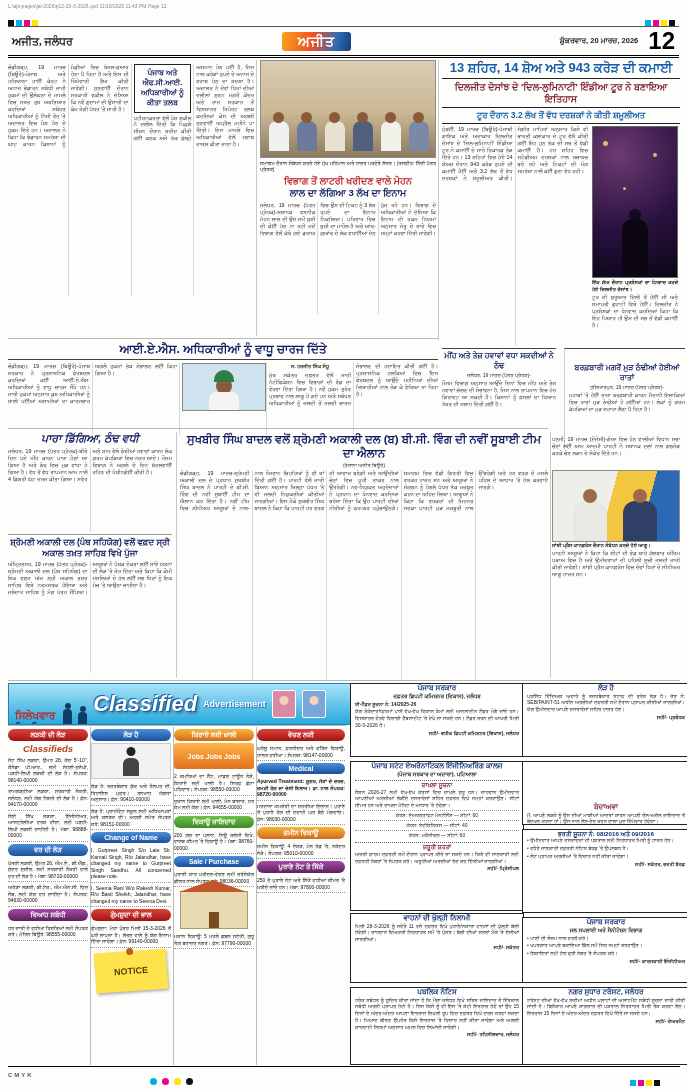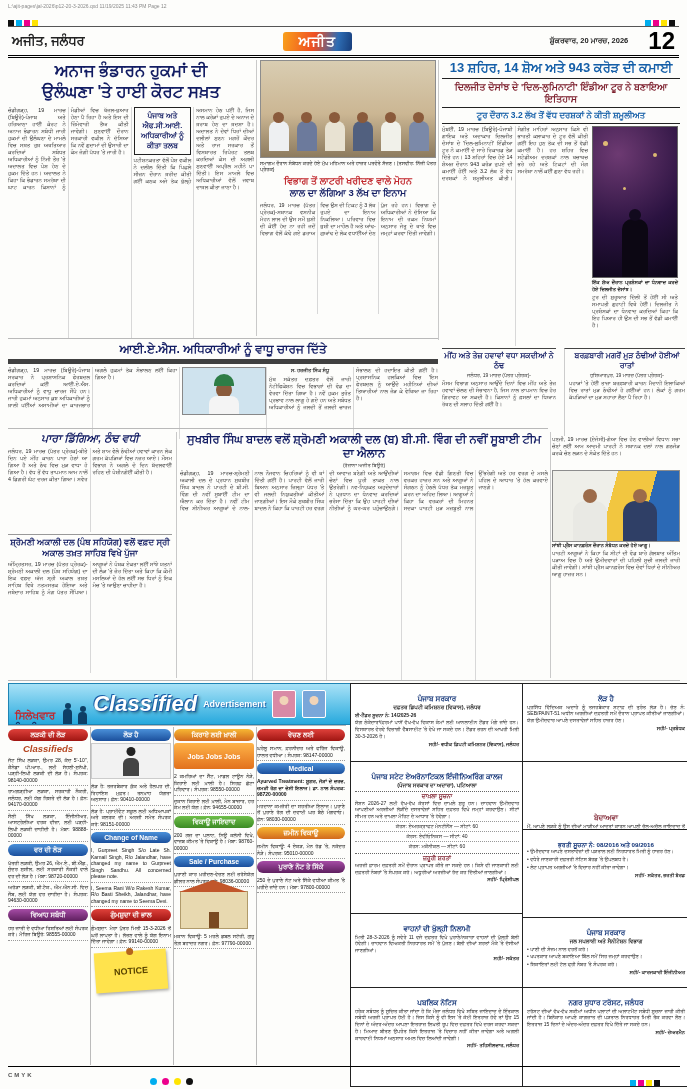--- a/index.html
+++ b/index.html
@@ -5,21 +5,21 @@
   html,body{margin:0;padding:0;background:#8a8a8a;}
   .page{position:relative;width:687px;height:1089px;margin:0 auto;background:#fdfdfb;
         font-family:"Liberation Sans","DejaVu Sans",sans-serif;overflow:hidden;color:#1c1c1c;}
   .abs{position:absolute;}
   .tc{text-align:center;}
   .b{font-weight:bold;}
   .pre{white-space:pre-line;}
   
   .hdr{display:flex;align-items:center;justify-content:space-between;
        border-top:1px solid #555;border-bottom:3px double #000;padding:2px 4px;}
-  .edition{font-size:13px;font-weight:bold;color:#222;}
+  .edition{font-size:11px;font-weight:bold;color:#222;font-family:Liberation Serif, serif;}
   .mast{background:linear-gradient(100deg,#f9a11b,#ef4e23 45%,#2e6db4 78%,#173d7a);
         color:#fff;font-weight:bold;font-size:14px;padding:1px 16px;border-radius:3px;letter-spacing:1px;}
   .hdate{font-size:7.5px;font-weight:bold;color:#222;}
   .pageno{font-size:24px;font-weight:bold;color:#000;line-height:1;}
   
   .bt{font-size:5.3px;line-height:1.32;text-align:justify;color:#222;overflow:hidden;
       column-gap:5px;column-rule:1px solid #d8d8d8;}
   .c2{column-count:2}.c3{column-count:3}.c4{column-count:4}.c5{column-count:5}
   .h-xl{font-size:16.5px;font-weight:bold;color:#121c63;text-align:center;line-height:1.3;}
   .h-l{font-size:13px;font-weight:bold;color:#155fa8;text-align:center;line-height:1.25;}
@@ -81,21 +81,21 @@
   .forsale{height:34px;margin:2px 0;border:2px solid #c1272d;color:#c1272d;font-weight:bold;font-size:9px;
            display:flex;align-items:center;justify-content:center;text-align:center;line-height:1.1;background:#fff;}
   .sticky{position:relative;height:40px;margin:3px 4px;background:#ffe34d;transform:rotate(-4deg);
           box-shadow:1px 2px 3px rgba(0,0,0,.3);display:flex;align-items:center;justify-content:center;
           font-weight:bold;font-size:9px;color:#5a4500;}
   .sticky:before{content:"";position:absolute;top:-3px;left:50%;transform:translateX(-50%);width:7px;height:7px;border-radius:50%;background:#b5651d;}
   .house{position:relative;height:36px;margin:4px 6px 2px;background:#e8d9b0;border:1px solid #b09a6a;}
   .house:before{content:"";position:absolute;top:-12px;left:-2px;border-left:34px solid transparent;border-right:34px solid transparent;border-bottom:12px solid #c1562b;}
   .house:after{content:"";position:absolute;bottom:0;left:50%;transform:translateX(-50%);width:10px;height:16px;background:#7a4a21;}
   
-  .nbox{position:absolute;border:1.2px solid #222;background:#fff;padding:11px 4px;overflow:hidden;}
+  .nbox{position:absolute;border:1.2px solid #222;background:#fff;padding:0 4px;overflow:hidden;}
   .nt{font-weight:bold;text-align:center;font-size:7.2px;color:#0b2e73;line-height:1.2;}
   .ns{font-weight:bold;text-align:center;font-size:5.5px;color:#222;margin-bottom:1px;}
   .nl{font-size:5px;line-height:1.35;text-align:justify;margin-bottom:1px;}
   .nsec{font-weight:bold;text-align:center;font-size:6px;color:#7c1e2c;border-top:1px dotted #666;margin-top:2px;padding-top:1px;}
   .nrow{font-size:5px;text-align:center;border-top:1px dotted #999;padding:1px 0;}
   .sig{font-size:5px;font-weight:bold;text-align:right;margin-top:1px;}
   
   .sq{display:inline-block;width:6px;height:6px;margin-right:2px;}
   .dot{display:inline-block;width:7px;height:7px;border-radius:50%;margin-right:5px;}
   .prepress{font-size:5px;color:#8a8a8a;}
@@ -110,29 +110,27 @@
   <div class="abs" style="left:8px;top:12px;">
     <span class="sq" style="background:#111"></span><span class="sq" style="background:#00aeef"></span><span class="sq" style="background:#ec008c"></span><span class="sq" style="background:#ffe400"></span>
   </div>
   <div class="abs" style="left:645px;top:12px;">
     <span class="sq" style="background:#00aeef"></span><span class="sq" style="background:#ec008c"></span><span class="sq" style="background:#ffe400"></span><span class="sq" style="background:#111"></span>
   </div>
 
   <div class="abs hdr" style="left:8px;top:26px;width:663px;">
     <span class="edition">ਅਜੀਤ, ਜਲੰਧਰ</span>
     <span class="mast">ਅਜੀਤ</span>
-    <span style="display:flex;align-items:center;gap:20px;">
+    <span style="display:flex;align-items:center;gap:10px;">
       <span class="hdate">ਸ਼ੁੱਕਰਵਾਰ, 20 ਮਾਰਚ, 2026</span>
       <span class="pageno">12</span>
     </span>
   </div>
 
   <section class="abs" style="left:8px;top:60px;width:246px;">
-    <div class="h-xl pre">ਅਨਾਜ ਭੰਡਾਰਨ ਹੁਕਮਾਂ ਦੀ
-ਉਲੰਘਣਾ 'ਤੇ ਹਾਈ ਕੋਰਟ ਸਖ਼ਤ</div>
     <div class="bt c4" style="height:232px;margin-top:4px;">
       <span>ਚੰਡੀਗੜ੍ਹ, 19 ਮਾਰਚ (ਬਿਊਰੋ)-ਪੰਜਾਬ ਅਤੇ ਹਰਿਆਣਾ ਹਾਈ ਕੋਰਟ ਨੇ ਅਨਾਜ ਭੰਡਾਰਨ ਸਬੰਧੀ ਜਾਰੀ ਹੁਕਮਾਂ ਦੀ ਉਲੰਘਣਾ ਦੇ ਮਾਮਲੇ ਵਿਚ ਸਖ਼ਤ ਰੁਖ਼ ਅਖਤਿਆਰ ਕਰਦਿਆਂ ਸਬੰਧਤ ਅਧਿਕਾਰੀਆਂ ਨੂੰ ਨਿੱਜੀ ਤੌਰ 'ਤੇ ਅਦਾਲਤ ਵਿਚ ਪੇਸ਼ ਹੋਣ ਦੇ ਹੁਕਮ ਦਿੱਤੇ ਹਨ। ਅਦਾਲਤ ਨੇ ਕਿਹਾ ਕਿ ਭੰਡਾਰਨ ਸਮਰੱਥਾ ਦੀ ਘਾਟ ਕਾਰਨ ਕਿਸਾਨਾਂ ਨੂੰ ਮੰਡੀਆਂ ਵਿਚ ਖੱਜਲ-ਖੁਆਰ ਹੋਣਾ ਪੈ ਰਿਹਾ ਹੈ ਅਤੇ ਇਸ ਦੀ ਜ਼ਿੰਮੇਵਾਰੀ ਤੈਅ ਕੀਤੀ ਜਾਵੇਗੀ। ਸੁਣਵਾਈ ਦੌਰਾਨ ਸਰਕਾਰੀ ਵਕੀਲ ਨੇ ਦੱਸਿਆ ਕਿ ਨਵੇਂ ਗੁਦਾਮਾਂ ਦੀ ਉਸਾਰੀ ਦਾ ਕੰਮ ਜੰਗੀ ਪੱਧਰ 'ਤੇ ਜਾਰੀ ਹੈ।</span>
       <span class="inset pre" style="display:block;">ਪੰਜਾਬ ਅਤੇ
 ਐਫ.ਸੀ.ਆਈ.
 ਅਧਿਕਾਰੀਆਂ ਨੂੰ
 ਕੀਤਾ ਤਲਬ</span>
       <span>ਪਟੀਸ਼ਨਕਰਤਾ ਵੱਲੋਂ ਪੇਸ਼ ਵਕੀਲ ਨੇ ਦਲੀਲ ਦਿੱਤੀ ਕਿ ਪਿਛਲੇ ਸੀਜ਼ਨ ਦੌਰਾਨ ਖ਼ਰੀਦ ਕੀਤੀ ਗਈ ਕਣਕ ਅਜੇ ਤੱਕ ਖੁੱਲ੍ਹੇ ਅਸਮਾਨ ਹੇਠ ਪਈ ਹੈ, ਜਿਸ ਨਾਲ ਕਰੋੜਾਂ ਰੁਪਏ ਦੇ ਅਨਾਜ ਦੇ ਖ਼ਰਾਬ ਹੋਣ ਦਾ ਖ਼ਦਸ਼ਾ ਹੈ। ਅਦਾਲਤ ਨੇ ਦੋਵਾਂ ਧਿਰਾਂ ਦੀਆਂ ਦਲੀਲਾਂ ਸੁਣਨ ਮਗਰੋਂ ਕੇਂਦਰ ਅਤੇ ਰਾਜ ਸਰਕਾਰ ਤੋਂ ਵਿਸਥਾਰਤ ਰਿਪੋਰਟ ਤਲਬ ਕਰਦਿਆਂ ਕੇਸ ਦੀ ਅਗਲੀ ਸੁਣਵਾਈ ਅਪ੍ਰੈਲ ਮਹੀਨੇ ਪਾ ਦਿੱਤੀ। ਇਸ ਮਾਮਲੇ ਵਿਚ ਅਧਿਕਾਰੀਆਂ ਵੱਲੋਂ ਜਵਾਬ ਦਾਖ਼ਲ ਕੀਤਾ ਜਾਣਾ ਹੈ।</span>
     </div>
   </section>
 
@@ -171,39 +169,39 @@
         <div class="bt" style="height:50px;margin-top:2px;">ਟੂਰ ਦੀ ਸ਼ੁਰੂਆਤ ਦਿੱਲੀ ਤੋਂ ਹੋਈ ਸੀ ਅਤੇ ਸਮਾਪਤੀ ਗੁਹਾਟੀ ਵਿਖੇ ਹੋਈ। ਦਿਲਜੀਤ ਨੇ ਪ੍ਰਸ਼ੰਸਕਾਂ ਦਾ ਧੰਨਵਾਦ ਕਰਦਿਆਂ ਕਿਹਾ ਕਿ ਇਹ ਪਿਆਰ ਹੀ ਉਸ ਦੀ ਸਭ ਤੋਂ ਵੱਡੀ ਕਮਾਈ ਹੈ।</div>
       </div>
     </div>
   </section>
 
   <div class="vr" style="left:256px;top:60px;height:276px;"></div>
   <div class="vr" style="left:438px;top:60px;height:280px;"></div>
   <div class="hrline" style="left:8px;top:338px;width:430px;"></div>
 
   <section class="abs" style="left:8px;top:342px;width:430px;">
-    <div class="h-m" style="border-bottom:5px solid #404040;padding-bottom:2px;text-align:center;">ਆਈ.ਏ.ਐਸ. ਅਧਿਕਾਰੀਆਂ ਨੂੰ ਵਾਧੂ ਚਾਰਜ ਦਿੱਤੇ</div>
+    <div class="h-m" style="border-bottom:1px solid #404040;padding-bottom:2px;text-align:center;">ਆਈ.ਏ.ਐਸ. ਅਧਿਕਾਰੀਆਂ ਨੂੰ ਵਾਧੂ ਚਾਰਜ ਦਿੱਤੇ</div>
     <div class="bt c5" style="height:72px;margin-top:3px;">
       <span>ਚੰਡੀਗੜ੍ਹ, 19 ਮਾਰਚ (ਬਿਊਰੋ)-ਪੰਜਾਬ ਸਰਕਾਰ ਨੇ ਪ੍ਰਸ਼ਾਸਨਿਕ ਫੇਰਬਦਲ ਕਰਦਿਆਂ ਕਈ ਆਈ.ਏ.ਐਸ. ਅਧਿਕਾਰੀਆਂ ਨੂੰ ਵਾਧੂ ਚਾਰਜ ਸੌਂਪੇ ਹਨ। ਜਾਰੀ ਹੁਕਮਾਂ ਅਨੁਸਾਰ ਕੁਝ ਅਧਿਕਾਰੀਆਂ ਨੂੰ ਖ਼ਾਲੀ ਪਈਆਂ ਅਸਾਮੀਆਂ ਦਾ ਕਾਰਜਭਾਰ ਅਗਲੇ ਹੁਕਮਾਂ ਤੱਕ ਸੰਭਾਲਣ ਲਈ ਕਿਹਾ ਗਿਆ ਹੈ।</span>
       <span class="portrait" style="display:block;">
           <i class="head"></i>
           <i class="turban"></i>
           <i class="body"></i>
         </span>
       <span class="pcap" style="display:block;">ਸ. ਹਰਜੀਤ ਸਿੰਘ ਸੰਧੂ</span>
       <span>ਮੁੱਖ ਸਕੱਤਰ ਦਫ਼ਤਰ ਵੱਲੋਂ ਜਾਰੀ ਨੋਟੀਫਿਕੇਸ਼ਨ ਵਿਚ ਵਿਭਾਗਾਂ ਦੀ ਵੰਡ ਦਾ ਵੇਰਵਾ ਦਿੱਤਾ ਗਿਆ ਹੈ। ਨਵੇਂ ਹੁਕਮ ਤੁਰੰਤ ਪ੍ਰਭਾਵ ਨਾਲ ਲਾਗੂ ਹੋ ਗਏ ਹਨ ਅਤੇ ਸਬੰਧਤ ਅਧਿਕਾਰੀਆਂ ਨੂੰ ਜਲਦੀ ਤੋਂ ਜਲਦੀ ਚਾਰਜ ਸੰਭਾਲਣ ਦੀ ਹਦਾਇਤ ਕੀਤੀ ਗਈ ਹੈ। ਪ੍ਰਸ਼ਾਸਨਿਕ ਹਲਕਿਆਂ ਵਿਚ 'ਇਸ ਫੇਰਬਦਲ ਨੂੰ ਆਉਂਦੇ ਮਹੀਨਿਆਂ ਦੀਆਂ ਤਿਆਰੀਆਂ ਨਾਲ ਜੋੜ ਕੇ ਵੇਖਿਆ ਜਾ ਰਿਹਾ ਹੈ।</span>
     </div>
   </section>
 
   <section class="abs" style="left:442px;top:348px;width:114px;border-top:1px solid #444;padding-top:2px;">
     <div class="tc b" style="font-size:7.8px;color:#121c63;">ਮੀਂਹ ਅਤੇ ਤੇਜ਼ ਹਵਾਵਾਂ ਵਧਾ ਸਕਦੀਆਂ ਨੇ ਠੰਢ</div>
     <div class="dl">ਜਲੰਧਰ, 19 ਮਾਰਚ (ਪੱਤਰ ਪ੍ਰੇਰਕ)-</div>
     <div class="bt" style="height:56px;">ਮੌਸਮ ਵਿਭਾਗ ਅਨੁਸਾਰ ਆਉਂਦੇ ਦਿਨਾਂ ਵਿਚ ਮੀਂਹ ਅਤੇ ਤੇਜ਼ ਹਵਾਵਾਂ ਚੱਲਣ ਦੀ ਸੰਭਾਵਨਾ ਹੈ, ਜਿਸ ਨਾਲ ਤਾਪਮਾਨ ਵਿਚ ਹੋਰ ਗਿਰਾਵਟ ਆ ਸਕਦੀ ਹੈ। ਕਿਸਾਨਾਂ ਨੂੰ ਫ਼ਸਲਾਂ ਦਾ ਧਿਆਨ ਰੱਖਣ ਦੀ ਸਲਾਹ ਦਿੱਤੀ ਗਈ ਹੈ।</div>
   </section>
-  <section class="abs" style="left:564px;top:348px;width:116px;border-top:1px solid #444;border-left:1px solid #ccc;padding:2px 0 0 4px;">
+  <section class="abs" style="left:564px;top:348px;width:116px;border-top:1px solid #444;border-left:1px solid #ccc;padding:14px 0 0 4px;">
     <div class="tc b" style="font-size:7.8px;color:#121c63;">ਬਰਫ਼ਬਾਰੀ ਮਗਰੋਂ ਮੁੜ ਠੰਢੀਆਂ ਹੋਈਆਂ ਰਾਤਾਂ</div>
     <div class="dl">ਹੁਸ਼ਿਆਰਪੁਰ, 19 ਮਾਰਚ (ਪੱਤਰ ਪ੍ਰੇਰਕ)-</div>
     <div class="bt" style="height:56px;">ਪਹਾੜਾਂ 'ਤੇ ਹੋਈ ਤਾਜ਼ਾ ਬਰਫ਼ਬਾਰੀ ਕਾਰਨ ਮੈਦਾਨੀ ਇਲਾਕਿਆਂ ਵਿਚ ਰਾਤਾਂ ਮੁੜ ਠੰਢੀਆਂ ਹੋ ਗਈਆਂ ਹਨ। ਲੋਕਾਂ ਨੂੰ ਗਰਮ ਕੱਪੜਿਆਂ ਦਾ ਮੁੜ ਸਹਾਰਾ ਲੈਣਾ ਪੈ ਰਿਹਾ ਹੈ।</div>
   </section>
 
   <div class="hrline" style="left:8px;top:428px;width:540px;"></div>
 
   <section class="abs" style="left:8px;top:432px;width:164px;">
     <div class="h-m" style="font-size:11px;font-style:italic;">ਪਾਰਾ ਡਿੱਗਿਆ, ਠੰਢ ਵਧੀ</div>
     <div class="bt c2" style="height:84px;margin-top:2px;">ਜਲੰਧਰ, 19 ਮਾਰਚ (ਪੱਤਰ ਪ੍ਰੇਰਕ)-ਬੀਤੇ ਦਿਨ ਪਏ ਮੀਂਹ ਕਾਰਨ ਪਾਰਾ ਹੇਠਾਂ ਆ ਗਿਆ ਹੈ ਅਤੇ ਠੰਢ ਵਿਚ ਮੁੜ ਵਾਧਾ ਹੋ ਗਿਆ ਹੈ। ਵੱਧ ਤੋਂ ਵੱਧ ਤਾਪਮਾਨ ਆਮ ਨਾਲੋਂ 4 ਡਿਗਰੀ ਘੱਟ ਦਰਜ ਕੀਤਾ ਗਿਆ। ਸਵੇਰ ਅਤੇ ਸ਼ਾਮ ਵੇਲੇ ਠੰਢੀਆਂ ਹਵਾਵਾਂ ਕਾਰਨ ਲੋਕ ਗਰਮ ਕੱਪੜਿਆਂ ਵਿਚ ਨਜ਼ਰ ਆਏ। ਮੌਸਮ ਵਿਭਾਗ ਨੇ ਅਗਲੇ ਦੋ ਦਿਨ ਬੱਦਲਵਾਈ ਰਹਿਣ ਦੀ ਪੇਸ਼ੀਨਗੋਈ ਕੀਤੀ ਹੈ।</div>

